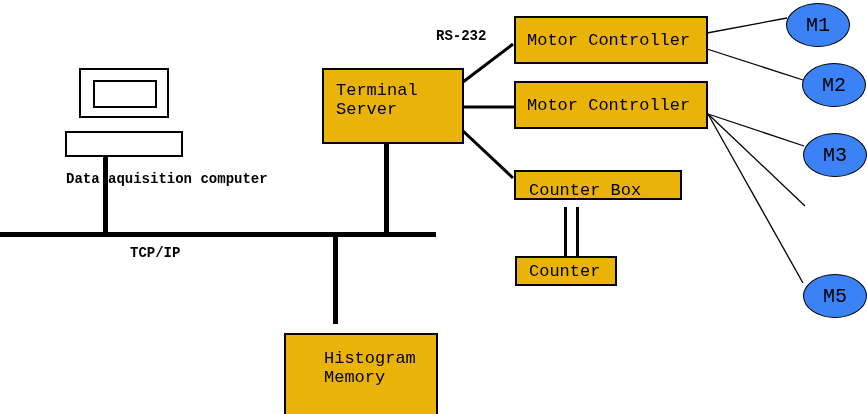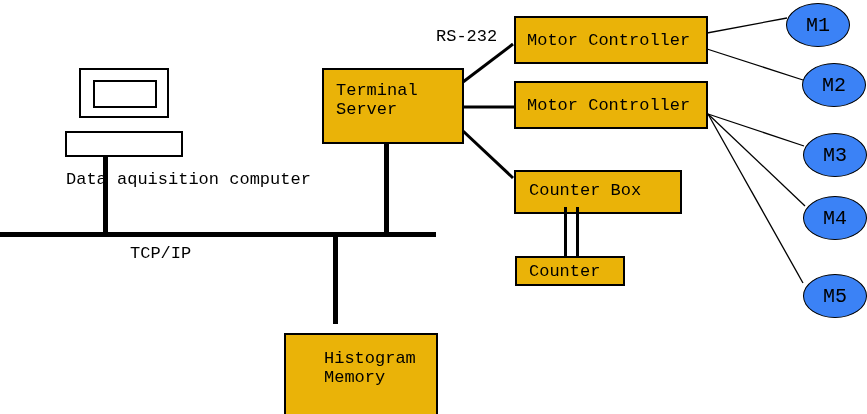--- a/index.html
+++ b/index.html
@@ -31,25 +31,25 @@
   }
   .node.mc1 {
     left: 514px; top: 16px; width: 194px; height: 48px;
     display: flex; align-items: center; padding-left: 11px;
   }
   .node.mc2 {
     left: 514px; top: 81px; width: 194px; height: 48px;
     display: flex; align-items: center; padding-left: 11px;
   }
   .node.cbox {
-    left: 514px; top: 170px; width: 168px; height: 44px;
+    left: 514px; top: 170px; width: 168px; height: 30px;
     padding: 9px 0 0 13px;
   }
   .node.counter {
-    left: 515px; top: 256px; width: 110px; height: 30px;
+    left: 515px; top: 256px; width: 102px; height: 30px;
     padding: 4px 0 0 12px;
   }
   .node.hist {
     left: 284px; top: 333px; width: 154px; height: 91px;
     padding: 14px 0 0 38px;
   }
   .motor {
     position: absolute;
     box-sizing: border-box;
     width: 64px; height: 44px;
@@ -59,23 +59,24 @@
     display: flex; align-items: center; justify-content: center;
     font-size: 20px;
   }
   .m1 { left: 786px; top: 3px; }
   .m2 { left: 802px; top: 63px; }
   .m3 { left: 803px; top: 133px; }
   .m4 { left: 803px; top: 196px; }
   .m5 { left: 803px; top: 274px; text-align: center; }
   .lbl {
     position: absolute;
-    font-size: 17px;
+    font-size: 14px;
     line-height: 19px;
     white-space: nowrap;
+    font-weight: bold;
   }
   .lbl.computer { left: 66px; top: 170px; }
   .lbl.bus      { left: 130px; top: 244px; }
   .lbl.serial   { left: 436px; top: 27px; }
   .pcpart {
     position: absolute;
     box-sizing: border-box;
     border: 2px solid #000000;
     background: #ffffff;
   }
@@ -107,21 +108,20 @@
   <div class="node mc1">Motor Controller</div>
   <div class="node mc2">Motor Controller</div>
   <div class="node cbox">Counter Box</div>
   <div class="node counter">Counter</div>
   <div class="node hist">Histogram
 Memory</div>
 
   <div class="motor m1">M1</div>
   <div class="motor m2">M2</div>
   <div class="motor m3">M3</div>
-  <div class="motor m4">M4</div>
   <div class="motor m5">M5</div>
 
   <div class="lbl computer">Data aquisition computer</div>
   <div class="lbl bus">TCP/IP</div>
   <div class="lbl serial">RS-232</div>
 
   <svg class="wires" viewBox="0 0 867 414" xmlns="http://www.w3.org/2000/svg">
 
     <line class="w-thick" x1="0" y1="234.5" x2="436" y2="234.5"></line>
     <line class="w-thick" x1="105.5" y1="155" x2="105.5" y2="237"></line>

